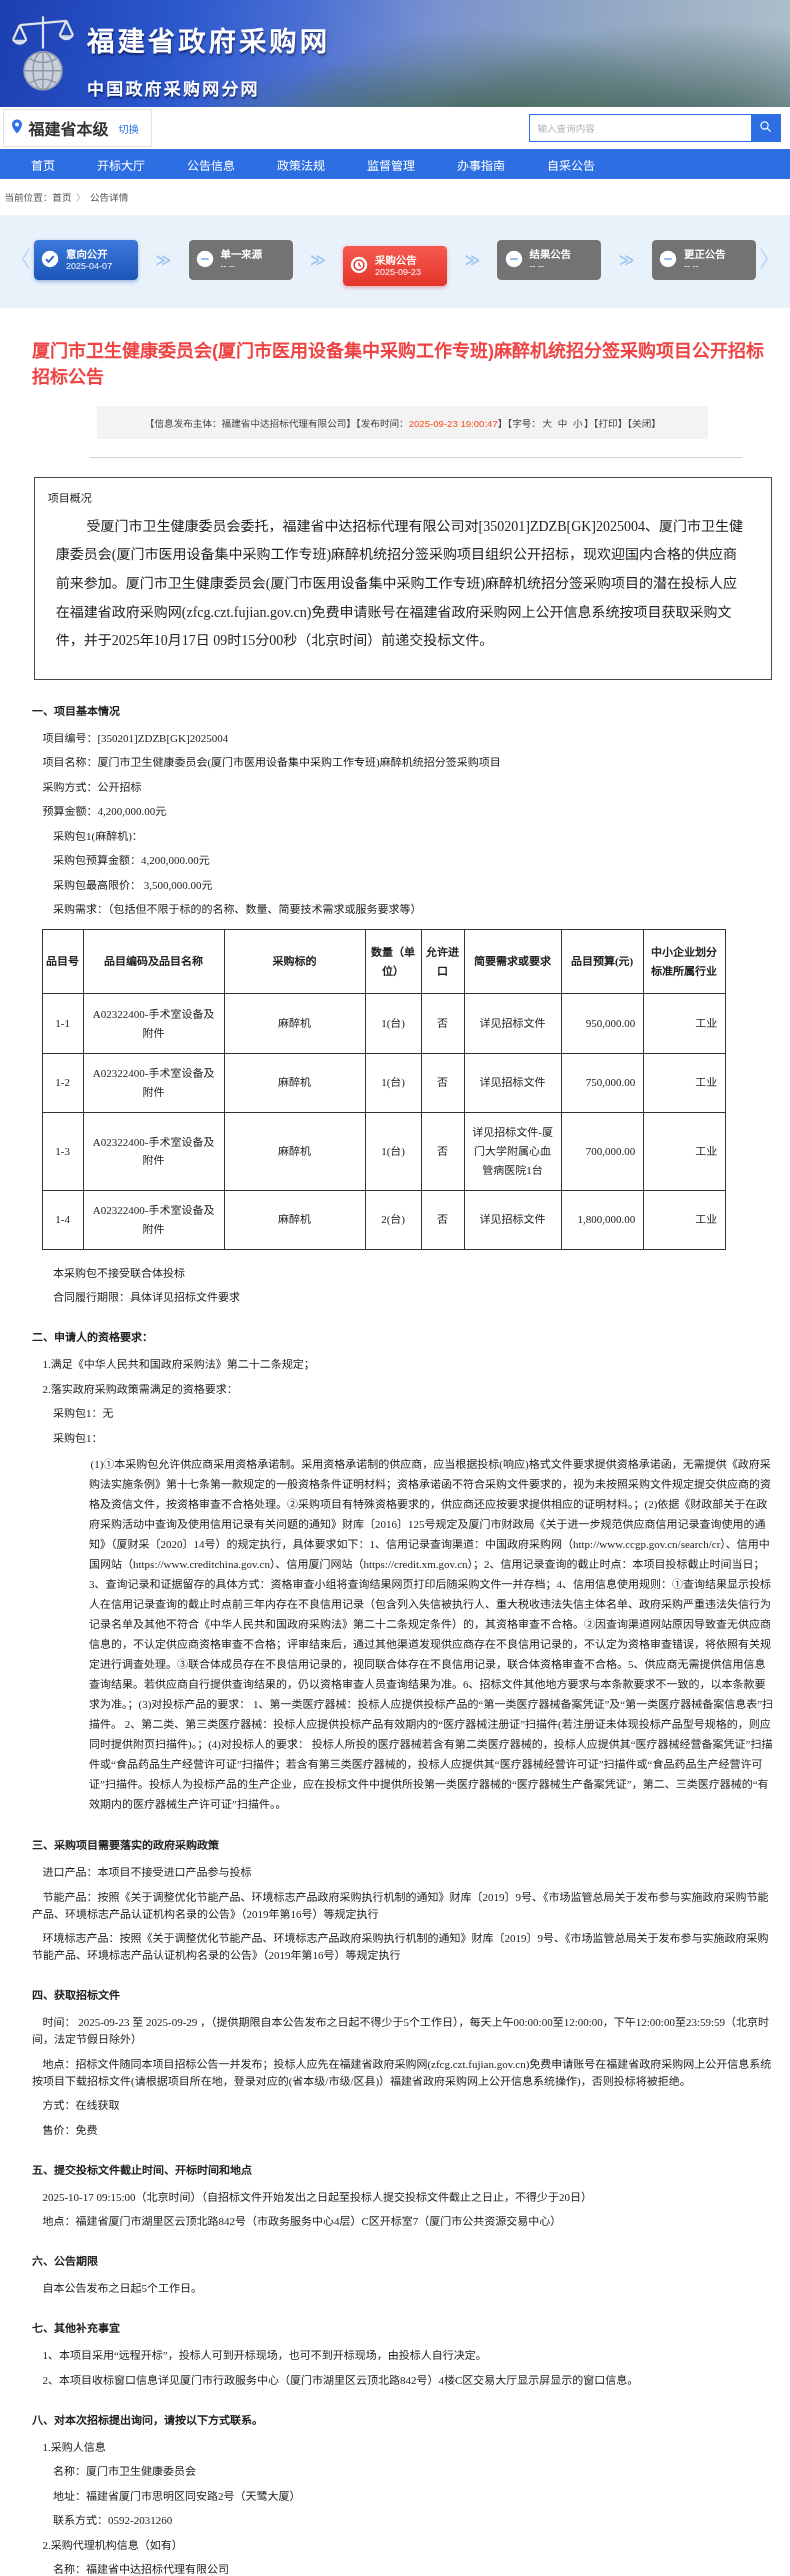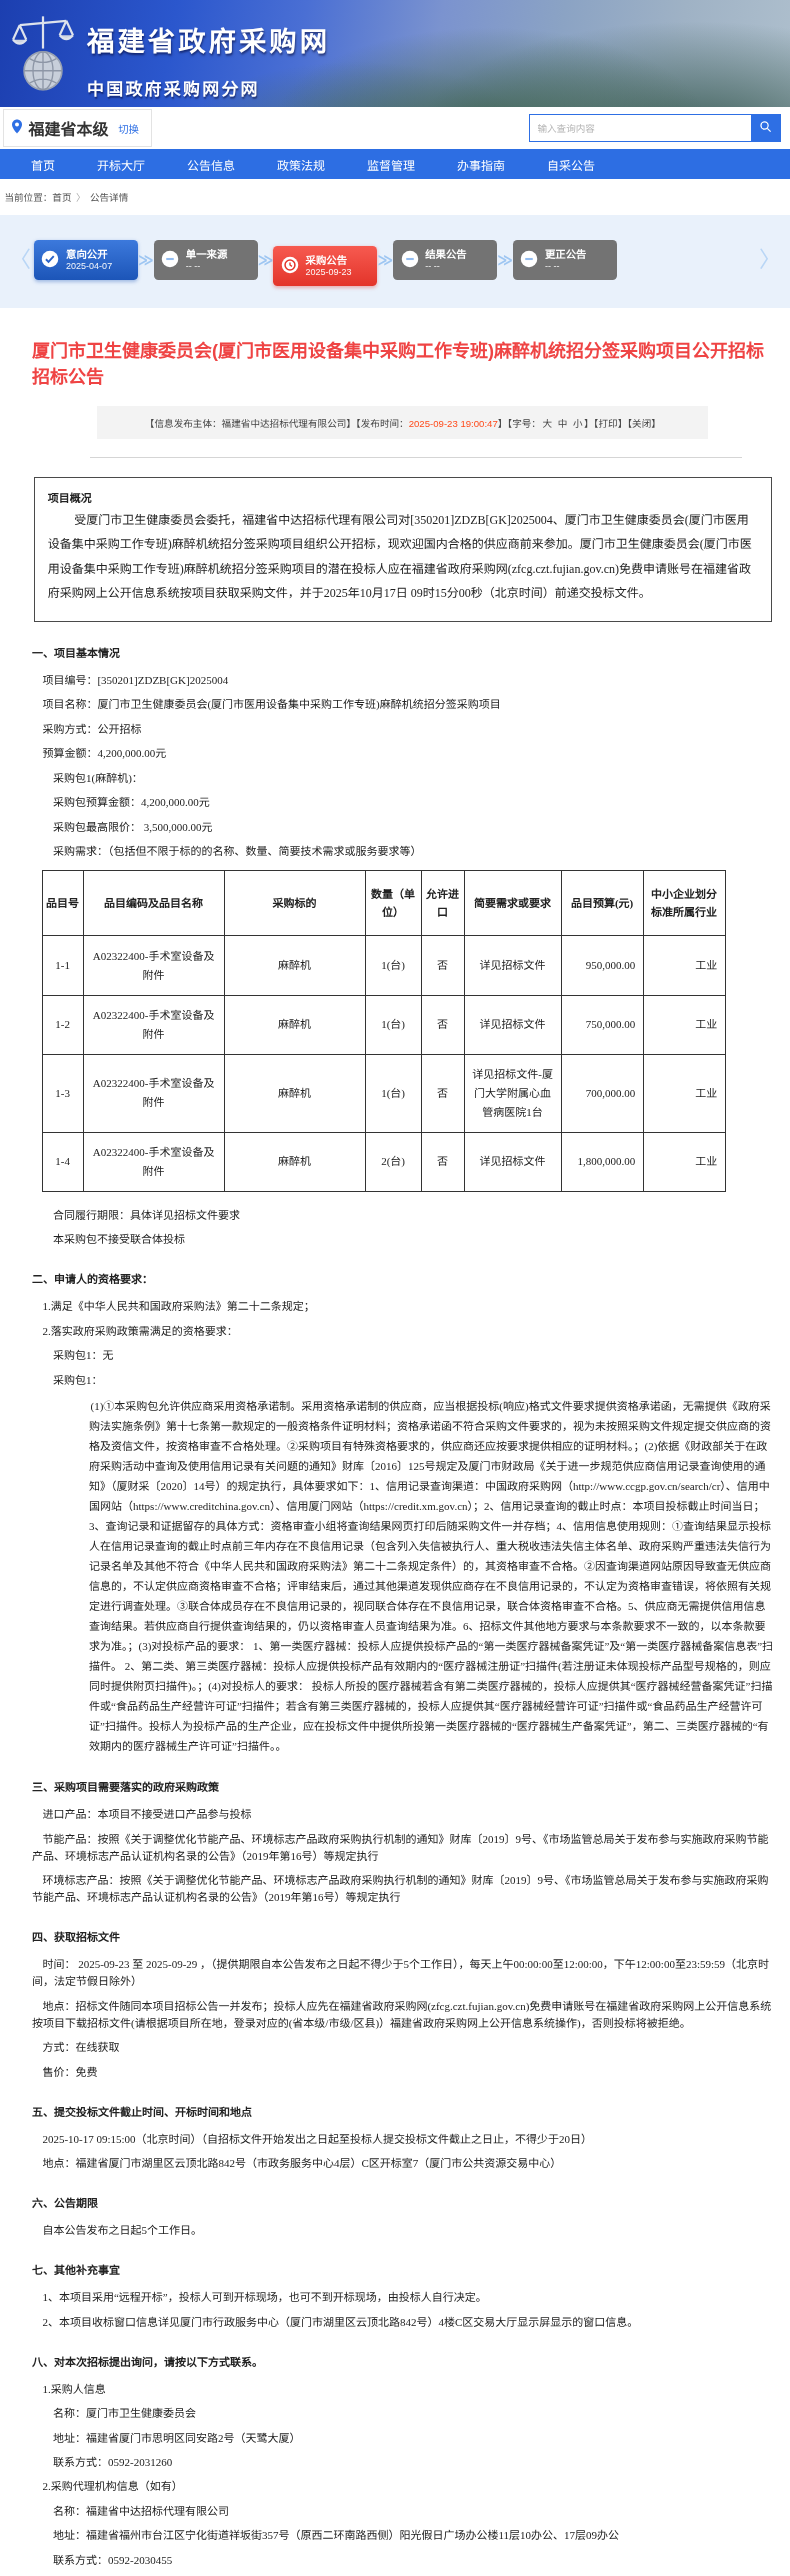--- a/index.html
+++ b/index.html
@@ -34,42 +34,42 @@
   .nav a{color:#fff;font-size:12px;text-decoration:none;cursor:pointer;white-space:nowrap;}
 
   
   .breadcrumb{height:36px;display:flex;align-items:center;font-size:9.6px;color:#555;padding:0 4.4px;background:#fff;}
   .breadcrumb a{color:#555;text-decoration:none;cursor:pointer;}
   .breadcrumb .sep{color:#aaa;margin:0 4.4px;}
 
   
   .steps-band{background:#e9f1fb;padding:19px 6px 22px;display:flex;align-items:center;}
   .edge-arrow{color:#b9d6f6;font-size:22px;line-height:1;padding:0 3px;cursor:pointer;user-select:none;}
-  .steps-row{flex:1;display:flex;align-items:center;}
+  .steps-row{flex:1;display:flex;align-items:center;justify-content:space-between;}
   .step-card{width:104px;height:40px;border-radius:4.4px;display:flex;align-items:center;gap:6.7px;padding:0 7.4px;color:#fff;box-sizing:border-box;cursor:pointer;}
   .step-card.done{background:linear-gradient(180deg,#3c79dc,#1c55b8);box-shadow:0 1.5px 3.7px rgba(28,85,184,.35);}
   .step-card.pending{background:#737373;}
   .step-card.current{background:linear-gradient(180deg,#f75a50,#e3342a);box-shadow:0 1.5px 3.7px rgba(227,52,42,.35);margin-top:12px;}
   .step-txt{display:flex;flex-direction:column;line-height:1.25;}
   .step-label{font-size:10.4px;font-weight:bold;}
   .step-date{font-size:9px;opacity:.95;}
   .connector{color:#9ec6f2;font-size:15px;font-weight:bold;user-select:none;}
 
   
   .article{padding:19px 16.3px 7.4px 32px;font-family:"Liberation Serif","DejaVu Serif",serif;color:#222;}
   .page-title{font-family:"Liberation Sans","DejaVu Sans",sans-serif;font-size:18px;font-weight:bold;color:#ef4444;text-align:left;margin:9px 0 18px;}
   .meta-bar{background:#f3f3f3;width:611px;margin:0 auto;padding:9.6px 0;text-align:center;font-size:9.6px;color:#444;font-family:"Liberation Sans","DejaVu Sans",sans-serif;}
   .meta-time{color:#ff4a1a;}
   .meta-action{cursor:pointer;}
   .meta-size{cursor:pointer;margin:0 1.5px;}
   .divider{border:none;border-top:0.7px solid #d5d5d5;margin:18px 0 19px 58px;width:652px;}
 
   .overview-box{border:0.7px solid #4a4a4a;padding:10.4px 15px 15px 13.3px;margin:0 1.5px 4.4px 1.5px;}
-  .ov-heading{font-family:"Liberation Sans","DejaVu Sans",sans-serif;font-weight:bold;font-size:11px;color:#222;margin-bottom:3px;}
-  .ov-body{font-size:12px;line-height:2.05;text-indent:2.2em;margin:0;}
+  .ov-heading{font-family:"Liberation Sans","DejaVu Sans",sans-serif;font-weight:normal;font-size:11px;color:#222;margin-bottom:3px;}
+  .ov-body{font-size:14px;line-height:2.05;text-indent:2.2em;margin:8px;}
 
   .sec-heading{font-family:"Liberation Sans","DejaVu Sans",sans-serif;font-size:11px;font-weight:bold;color:#222;margin:22px 0 12px;}
   .ln{font-size:11px;line-height:1.55;margin:0 0 7.4px;}
   .ind1{padding-left:10.4px;}
   .ind2{padding-left:21px;}
   .para{margin-left:0;text-indent:10.4px;}
   .bigpara{font-size:11px;line-height:1.82;margin:3px 0 10.4px 57px;text-indent:1.5px;}
 
   
   .items-table{border-collapse:collapse;margin:10.4px 0 15px 9.6px;width:682px;table-layout:fixed;font-family:"Liberation Serif","DejaVu Serif",serif;}
@@ -304,22 +304,22 @@
           <td>麻醉机</td>
           <td>2(台)</td>
           <td>否</td>
           <td>详见招标文件</td>
           <td class="num">1,800,000.00</td>
           <td class="num">工业</td>
         </tr>
       </tbody>
     </table>
 
+    <p class="ln ind2">本采购包不接受联合体投标</p>
     <p class="ln ind2">合同履行期限：具体详见招标文件要求</p>
-    <p class="ln ind2">本采购包不接受联合体投标</p>
 
     <h2 class="sec-heading">二、申请人的资格要求：</h2>
     <p class="ln ind1">1.满足《中华人民共和国政府采购法》第二十二条规定；</p>
     <p class="ln ind1">2.落实政府采购政策需满足的资格要求：</p>
     <p class="ln ind2">采购包1：无</p>
     <p class="ln ind2">采购包1：</p>
     <p class="bigpara">(1)①本采购包允许供应商采用资格承诺制。采用资格承诺制的供应商，应当根据投标(响应)格式文件要求提供资格承诺函，无需提供《政府采购法实施条例》第十七条第一款规定的一般资格条件证明材料；资格承诺函不符合采购文件要求的，视为未按照采购文件规定提交供应商的资格及资信文件，按资格审查不合格处理。②采购项目有特殊资格要求的，供应商还应按要求提供相应的证明材料。；(2)依据《财政部关于在政府采购活动中查询及使用信用记录有关问题的通知》财库〔2016〕125号规定及厦门市财政局《关于进一步规范供应商信用记录查询使用的通知》（厦财采〔2020〕14号）的规定执行，具体要求如下：1、信用记录查询渠道：中国政府采购网（http://www.ccgp.gov.cn/search/cr）、信用中国网站（https://www.creditchina.gov.cn）、信用厦门网站（https://credit.xm.gov.cn）；2、信用记录查询的截止时点：本项目投标截止时间当日；3、查询记录和证据留存的具体方式：资格审查小组将查询结果网页打印后随采购文件一并存档；4、信用信息使用规则：①查询结果显示投标人在信用记录查询的截止时点前三年内存在不良信用记录（包含列入失信被执行人、重大税收违法失信主体名单、政府采购严重违法失信行为记录名单及其他不符合《中华人民共和国政府采购法》第二十二条规定条件）的，其资格审查不合格。②因查询渠道网站原因导致查无供应商信息的，不认定供应商资格审查不合格；评审结束后，通过其他渠道发现供应商存在不良信用记录的，不认定为资格审查错误，将依照有关规定进行调查处理。③联合体成员存在不良信用记录的，视同联合体存在不良信用记录，联合体资格审查不合格。5、供应商无需提供信用信息查询结果。若供应商自行提供查询结果的，仍以资格审查人员查询结果为准。6、招标文件其他地方要求与本条款要求不一致的，以本条款要求为准。；(3)对投标产品的要求：  1、第一类医疗器械：投标人应提供投标产品的“第一类医疗器械备案凭证”及“第一类医疗器械备案信息表”扫描件。  2、第二类、第三类医疗器械：投标人应提供投标产品有效期内的“医疗器械注册证”扫描件(若注册证未体现投标产品型号规格的，则应同时提供附页扫描件)。；(4)对投标人的要求：  投标人所投的医疗器械若含有第二类医疗器械的，投标人应提供其“医疗器械经营备案凭证”扫描件或“食品药品生产经营许可证”扫描件；若含有第三类医疗器械的，投标人应提供其“医疗器械经营许可证”扫描件或“食品药品生产经营许可证”扫描件。投标人为投标产品的生产企业，应在投标文件中提供所投第一类医疗器械的“医疗器械生产备案凭证”，第二、三类医疗器械的“有效期内的医疗器械生产许可证”扫描件。。</p>
 
     <h2 class="sec-heading">三、采购项目需要落实的政府采购政策</h2>
     <p class="ln ind1">进口产品：本项目不接受进口产品参与投标</p>

